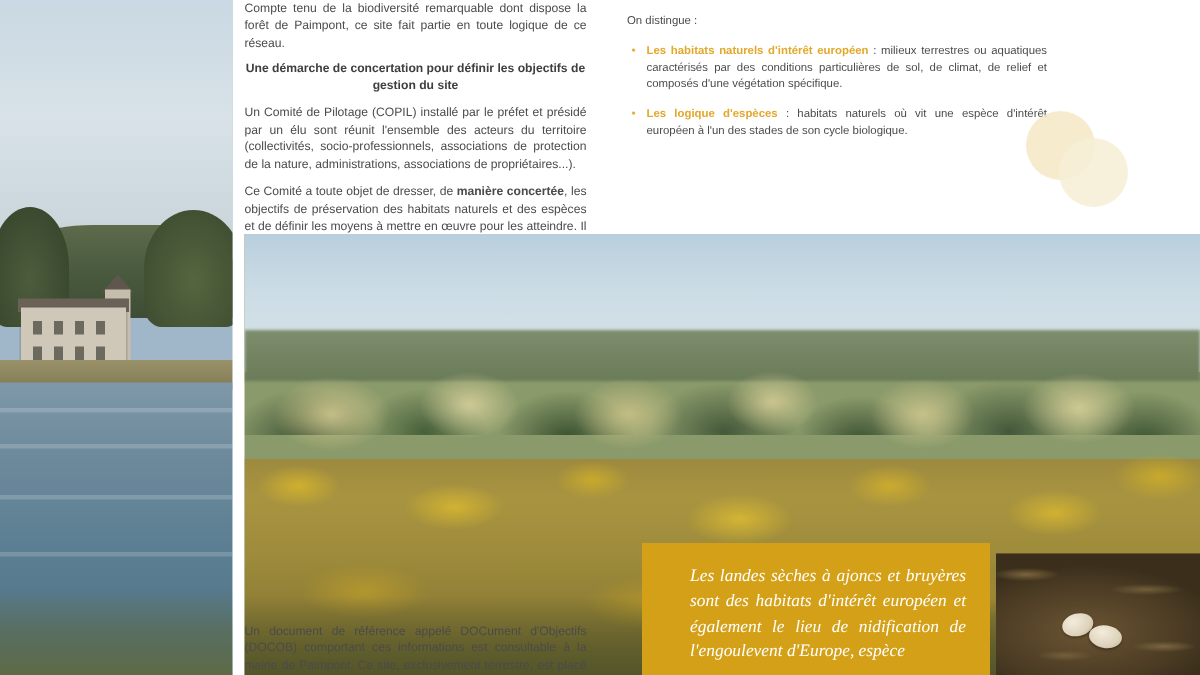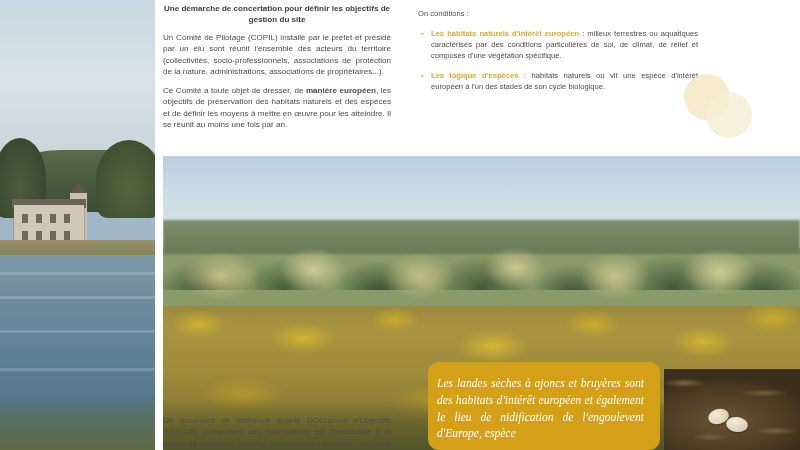--- a/index.html
+++ b/index.html
@@ -206,23 +206,22 @@
     background: linear-gradient(to top, #53552a 0%, rgba(83,85,42,.45) 60%, rgba(83,85,42,0) 100%);
   }
 
   
   .caption-box {
     position: absolute;
     left: 428px; top: 362px;
     width: 232px; height: 88px;
     background: #d4a017;
     color: #ffffff;
-    padding: 14px 16px 0 9px;
+    padding: 14px 16px 0 32px;
     box-sizing: border-box;
-    border-radius: 11px;
   }
   .caption-box p {
     margin: 0;
     font-size: 11.6px;
     line-height: 1.45;
     font-style: italic;
     text-align: justify;
     font-family: "Liberation Serif", serif;
   }
 
@@ -301,27 +300,28 @@
   <div class="lp-bank"></div>
   <div class="lp-water"></div>
   <div class="lp-refl" style="top:272px"></div>
   <div class="lp-refl" style="top:296px"></div>
   <div class="lp-refl" style="top:330px"></div>
   <div class="lp-refl" style="top:368px"></div>
   <div class="lp-reed"></div>
 </div>
 
 <div class="col-left">
+  <p>Compte tenu de la biodiversité remarquable dont dispose la forêt de Paimpont, ce site fait partie en toute logique de ce réseau.</p>
   <p class="h-sub">Une démarche de concertation pour définir les objectifs de gestion du site</p>
   <p>Un Comité de Pilotage (COPIL) installé par le préfet et présidé par un élu sont réunit l'ensemble des acteurs du territoire (collectivités, socio-professionnels, associations de protection de la nature, administrations, associations de propriétaires...).</p>
-  <p><span>Ce Comité a toute objet de dresser, de </span><span class="b">manière européen</span><span>, les objectifs de préservation des habitats naturels et des espèces et de définir les moyens à mettre en œuvre pour les atteindre. Il se réunit au moins une fois par an.</span></p>
+  <p><span>Ce Comité a toute objet de dresser, de </span><span class="b">manière concertée</span><span>, les objectifs de préservation des habitats naturels et des espèces et de définir les moyens à mettre en œuvre pour les atteindre. Il se réunit au moins une fois par an.</span></p>
 </div>
 
 <div class="col-right">
-  <p class="intro">On conditions :</p>
+  <p class="intro">On distingue :</p>
 
   <div class="bullet-row">
     <span class="bullet-mark">•</span>
     <span class="bullet-text"><span class="term">Les habitats naturels d'intérêt européen</span><span> : milieux terrestres ou aquatiques caractérisés par des conditions particulières de sol, de climat, de relief et composés d'une végétation spécifique.</span></span>
   </div>
 
   <div class="bullet-row">
     <span class="bullet-mark">•</span>
     <span class="bullet-text"><span class="term">Les logique d'espèces</span><span> : habitats naturels où vit une espèce d'intérêt européen à l'un des stades de son cycle biologique.</span></span>
   </div>

